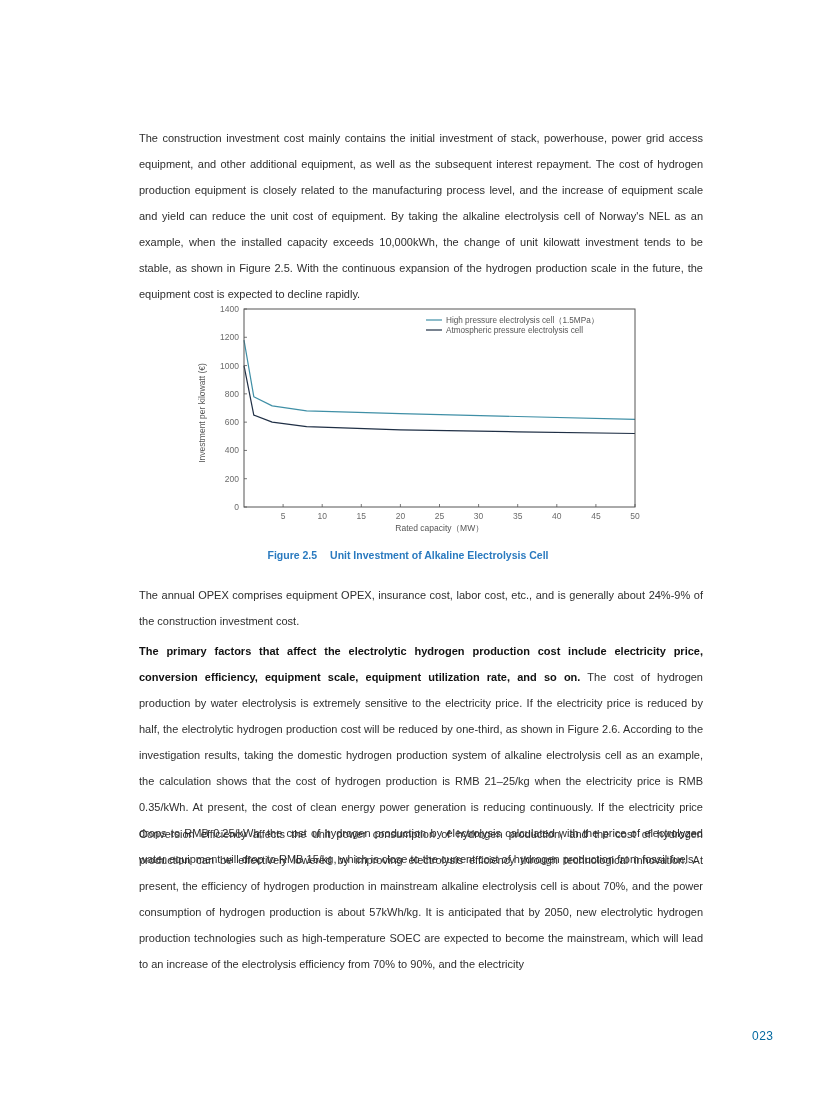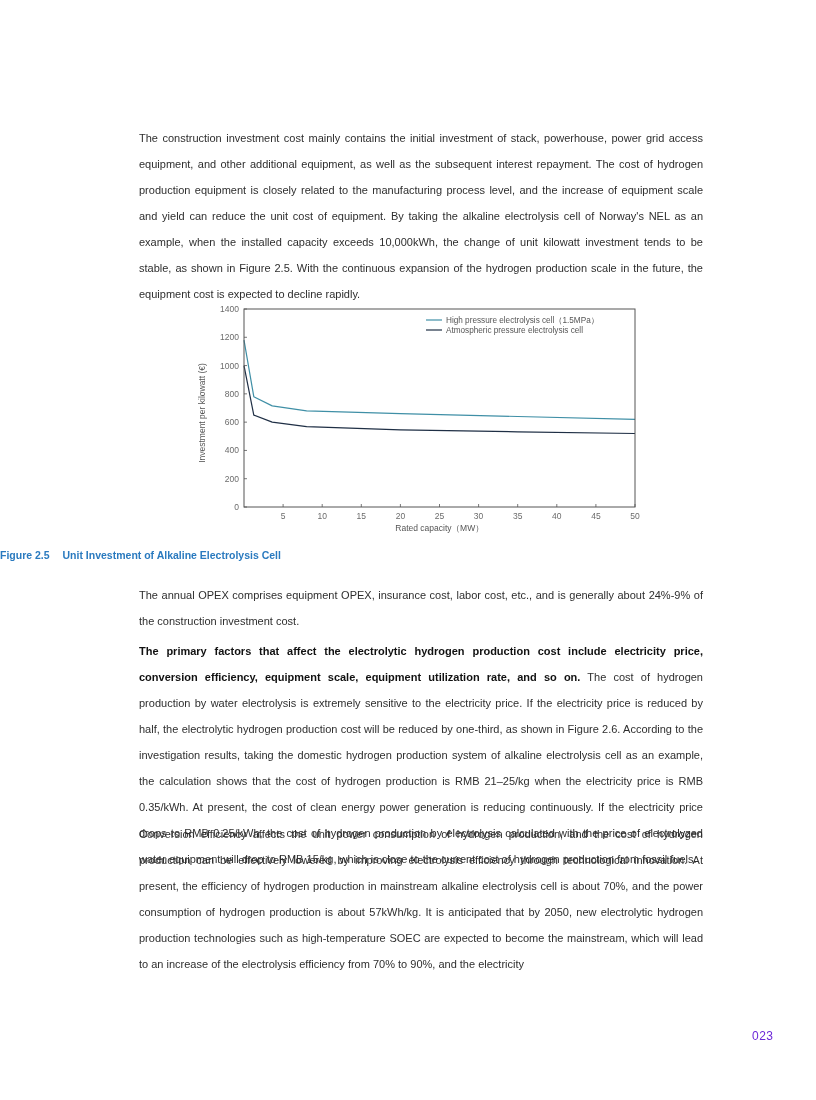--- a/index.html
+++ b/index.html
@@ -13,25 +13,25 @@
   #p1 { top: 125px; }
   #p2 { top: 582px; }
   #p3 { top: 638px; }
   #p4 { top: 821px; }
   #figure { position: absolute; left: 190px; top: 300px; width: 460px; height: 245px; }
   #figure svg { width: 460px; height: 245px; display: block; }
   .tick-label { font-family: "Liberation Sans", sans-serif; font-size: 8.5px; fill: #6b6b6b; }
   .axis-title { font-family: "Liberation Sans", sans-serif; font-size: 8.5px; fill: #555; }
   .legend-text { font-family: "Liberation Sans", sans-serif; font-size: 8.2px; fill: #555; }
   #caption {
-    position: absolute; left: 0; width: 816px; top: 549px; 
+    position: absolute; left: 0; width: 816px; top: 549px; text-align: center;
     font-size: 10.5px; font-weight: bold; color: #2a7abf;
   }
   #caption .num { margin-right: 10px; }
-  #page-number { position: absolute; left: 752px; top: 1029px; font-size: 12px; color: #6d28d9; letter-spacing: 0.5px; }
+  #page-number { position: absolute; left: 752px; top: 1029px; font-size: 12px; color: #0369a1; letter-spacing: 0.5px; }
 </style>
 </head>
 <body>
 
 <p class="para" id="p1">The construction investment cost mainly contains the initial investment of stack, powerhouse, power grid access equipment, and other additional equipment, as well as the subsequent interest repayment. The cost of hydrogen production equipment is closely related to the manufacturing process level, and the increase of equipment scale and yield can reduce the unit cost of equipment. By taking the alkaline electrolysis cell of Norway's NEL as an example, when the installed capacity exceeds 10,000kWh, the change of unit kilowatt investment tends to be stable, as shown in Figure 2.5. With the continuous expansion of the hydrogen production scale in the future, the equipment cost is expected to decline rapidly.</p>
 
 <div id="figure">
   <svg id="chart" viewBox="0 0 460 245">
     <g id="y-ticks">
         <line x1="54" x2="57" y1="207" y2="207" stroke="#555" stroke-width="0.8"></line>

